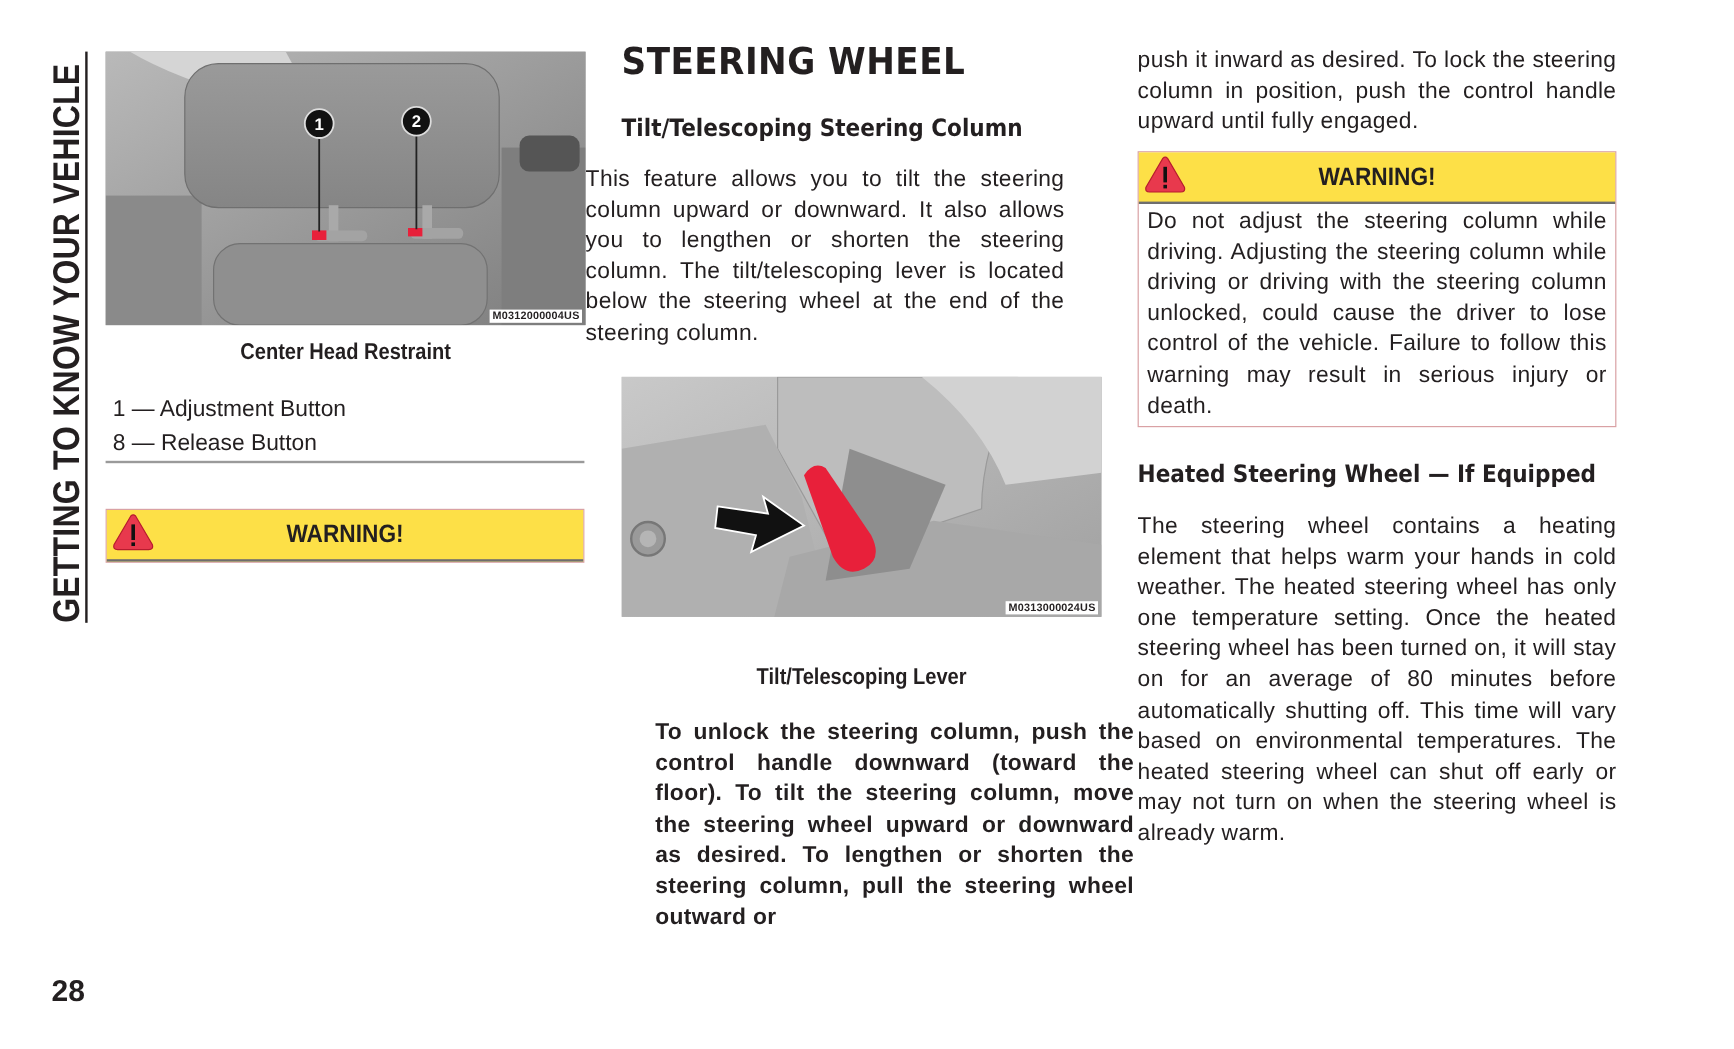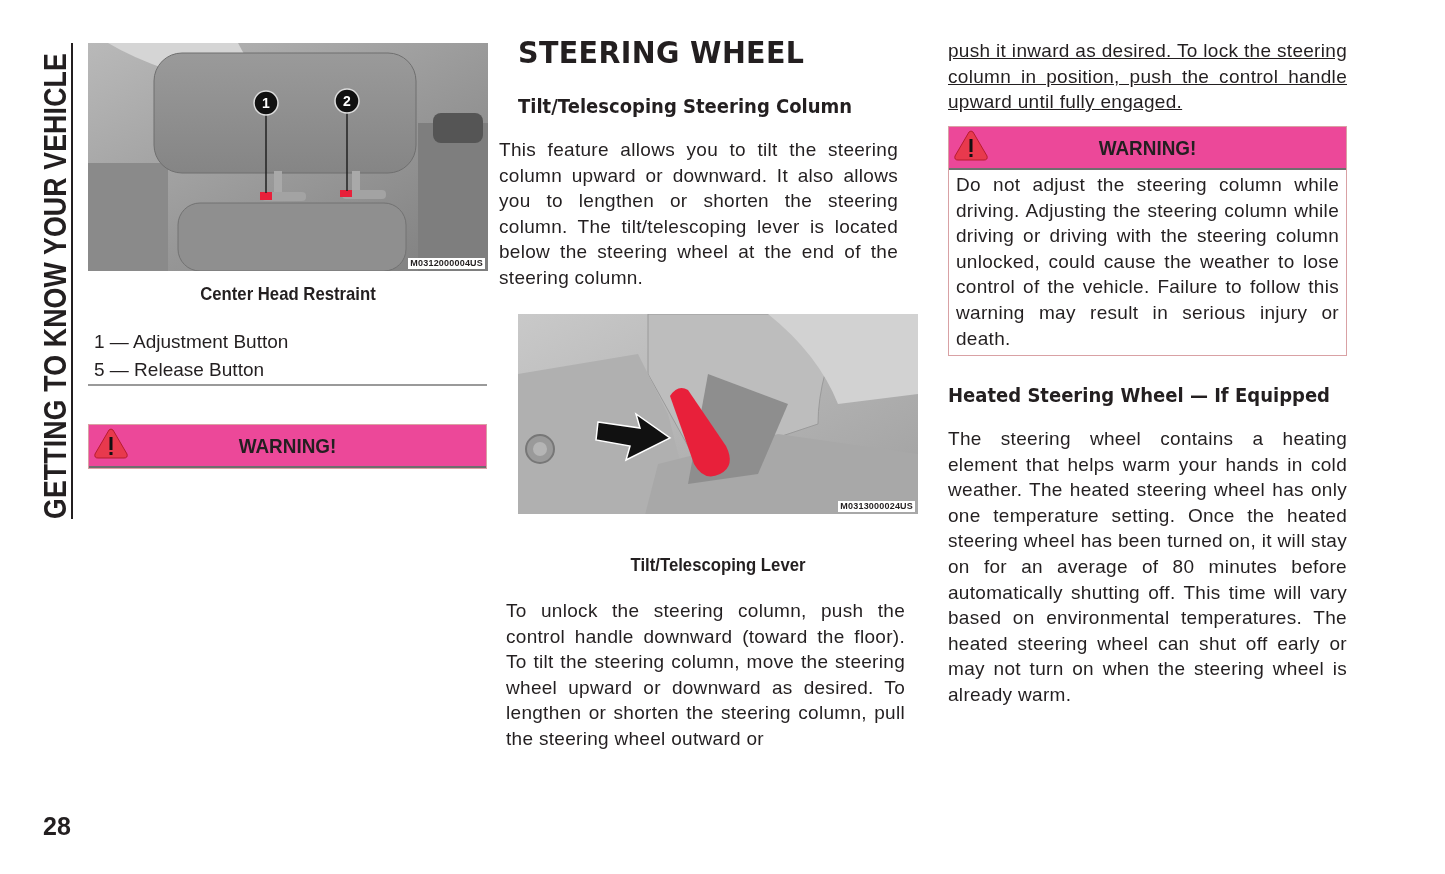--- a/index.html
+++ b/index.html
@@ -20,21 +20,21 @@
   .caption { position:absolute; width:400px; text-align:center; font-weight:bold; font-size:19px;
     transform:scaleX(0.88); transform-origin:center; }
 
   .body-text { position:absolute; font-size:19px; line-height:25.6px; text-align:justify;
     text-align-last:left; letter-spacing:0.3px; color:#231f20; }
 
   .legend { position:absolute; left:94px; top:328px; font-size:19px; line-height:27.5px; }
   .legend-rule { position:absolute; left:88px; top:384px; width:399px; height:1.5px; background:#9a9a9a; }
 
   .warn { position:absolute; border:1.5px solid #d9a1a4; background:#fff; }
-  .warn-head { height:41px; background:#ec4899; border-bottom:2px solid #6e6e6e; position:relative; }
+  .warn-head { height:41px; background:#fde047; border-bottom:2px solid #6e6e6e; position:relative; }
   .warn-head .label { position:absolute; left:0; right:0; top:0; text-align:center; line-height:41px;
     font-weight:bold; font-size:21px; transform:scaleX(0.9); }
   .warn-icon { position:absolute; left:4px; top:3px; width:36px; height:32px; }
   .warn-body { padding:2px 7px 4px 7px; font-size:19px; line-height:25.6px; text-align:justify;
     text-align-last:left; letter-spacing:0.3px; }
 
   .h1 { position:absolute; left:518px; top:34px; font-size:31px; font-weight:bold; letter-spacing:0.4px;
         font-family:"DejaVu Sans", sans-serif; transform:scaleX(0.92); transform-origin:0 0; }
   .h2 { position:absolute; font-size:20px; font-weight:bold; font-family:"DejaVu Sans", sans-serif;
         transform:scaleX(0.9); transform-origin:0 0; white-space:nowrap; }
@@ -79,38 +79,38 @@
   </svg>
   <span style="position:absolute; left:171px; top:93px; width:14px; text-align:center; color:#fff; font-weight:bold; font-size:14px; line-height:16px; top:52px;">1</span>
   <span style="position:absolute; left:252px; top:50px; width:14px; text-align:center; color:#fff; font-weight:bold; font-size:14px; line-height:16px;">2</span>
   <span class="fig-code">M0312000004US</span>
 </div>
 
 <div class="caption" style="left:88px; top:283px;">Center Head Restraint</div>
 
 <div class="legend">
   <div>1 — Adjustment Button</div>
-  <div>5 — Release Button</div>
+  <div>8 — Release Button</div>
 </div>
 <div class="legend-rule"></div>
 
 <div class="warn" style="left:88px; top:424px; width:397px;">
   <div class="warn-head">
     <svg class="warn-icon" viewBox="0 0 36 32">
       <path d="M16 2 Q18 0 20 2 L34 26 Q35 30 31 30 L5 30 Q1 30 2 26 Z" fill="#e8394d" stroke="#b71c2e" stroke-width="1"></path>
       <rect x="16.5" y="9" width="3" height="13" fill="#111"></rect>
       <rect x="16.5" y="24" width="3" height="3" fill="#111"></rect>
     </svg>
     <div class="label">WARNING!</div>
   </div>
 </div>
 
 <div class="h1">STEERING WHEEL</div>
 <div class="h2" style="left:518px; top:94px;">Tilt/Telescoping Steering Column</div>
-<div class="body-text" style="left:499px; top:137px; width:399px;">This feature allows you to tilt the steering column upward or downward. It also allows you to lengthen or shorten the steering column. The tilt/telescoping lever is located below the steering wheel at the end of the steering column.</div>
+<div class="body-text" style="left:488px; top:137px; width:399px;">This feature allows you to tilt the steering column upward or downward. It also allows you to lengthen or shorten the steering column. The tilt/telescoping lever is located below the steering wheel at the end of the steering column.</div>
 
 <div class="figure" style="left:518px; top:314px; width:400px; height:200px; background:#b8b8b8;">
   <svg width="400" height="228" viewBox="0 0 400 228">
     <defs>
       <linearGradient id="bg2" x1="0" y1="0" x2="1" y2="1">
         <stop offset="0" stop-color="#c9c9c9"></stop>
           <stop offset="1" stop-color="#9d9d9d"></stop>
       </linearGradient>
     </defs>
     <rect width="400" height="228" fill="url(#bg2)"></rect>
@@ -122,32 +122,32 @@
     <circle cx="22" cy="135" r="14" fill="#9a9a9a" stroke="#777" stroke-width="2"></circle>
     <circle cx="22" cy="135" r="7" fill="#b5b5b5"></circle>
     <path d="M152 82 Q160 70 170 76 L208 132 Q218 152 202 160 Q186 168 176 150 Z" fill="#e8203a"></path>
     <path d="M80 108 L122 114 L118 100 L152 124 L108 146 L112 132 L78 126 Z" fill="#111" stroke="#fff" stroke-width="1.5"></path>
   </svg>
   <span class="fig-code">M0313000024US</span>
 </div>
 
 <div class="caption" style="left:518px; top:554px;">Tilt/Telescoping Lever</div>
 
-<div class="body-text" style="left:506px; top:598px; width:399px;">To unlock the steering column, push the control handle downward (toward the floor). To tilt the steering column, move the steering wheel upward or downward as desired. To lengthen or shorten the steering column, pull the steering wheel outward or</div>
+<div class="body-text" style="left:546px; top:598px; width:399px;font-weight:bold;">To unlock the steering column, push the control handle downward (toward the floor). To tilt the steering column, move the steering wheel upward or downward as desired. To lengthen or shorten the steering column, pull the steering wheel outward or</div>
 
-<div class="body-text" style="left:948px; top:38px; width:399px;text-decoration:underline;">push it inward as desired. To lock the steering column in position, push the control handle upward until fully engaged.</div>
+<div class="body-text" style="left:948px; top:38px; width:399px;">push it inward as desired. To lock the steering column in position, push the control handle upward until fully engaged.</div>
 
 <div class="warn" style="left:948px; top:126px; width:397px;">
   <div class="warn-head">
     <svg class="warn-icon" viewBox="0 0 36 32">
       <path d="M16 2 Q18 0 20 2 L34 26 Q35 30 31 30 L5 30 Q1 30 2 26 Z" fill="#e8394d" stroke="#b71c2e" stroke-width="1"></path>
       <rect x="16.5" y="9" width="3" height="13" fill="#111"></rect>
       <rect x="16.5" y="24" width="3" height="3" fill="#111"></rect>
     </svg>
     <div class="label">WARNING!</div>
   </div>
-  <div class="warn-body">Do not adjust the steering column while driving. Adjusting the steering column while driving or driving with the steering column unlocked, could cause the weather to lose control of the vehicle. Failure to follow this warning may result in serious injury or death.</div>
+  <div class="warn-body">Do not adjust the steering column while driving. Adjusting the steering column while driving or driving with the steering column unlocked, could cause the driver to lose control of the vehicle. Failure to follow this warning may result in serious injury or death.</div>
 </div>
 
 <div class="h2" style="left:948px; top:383px;">Heated Steering Wheel — If Equipped</div>
 <div class="body-text" style="left:948px; top:426px; width:399px;">The steering wheel contains a heating element that helps warm your hands in cold weather. The heated steering wheel has only one temperature setting. Once the heated steering wheel has been turned on, it will stay on for an average of 80 minutes before automatically shutting off. This time will vary based on environmental temperatures. The heated steering wheel can shut off early or may not turn on when the steering wheel is already warm.</div>
 
 <div class="page-num">28</div>
 
 </body></html>

